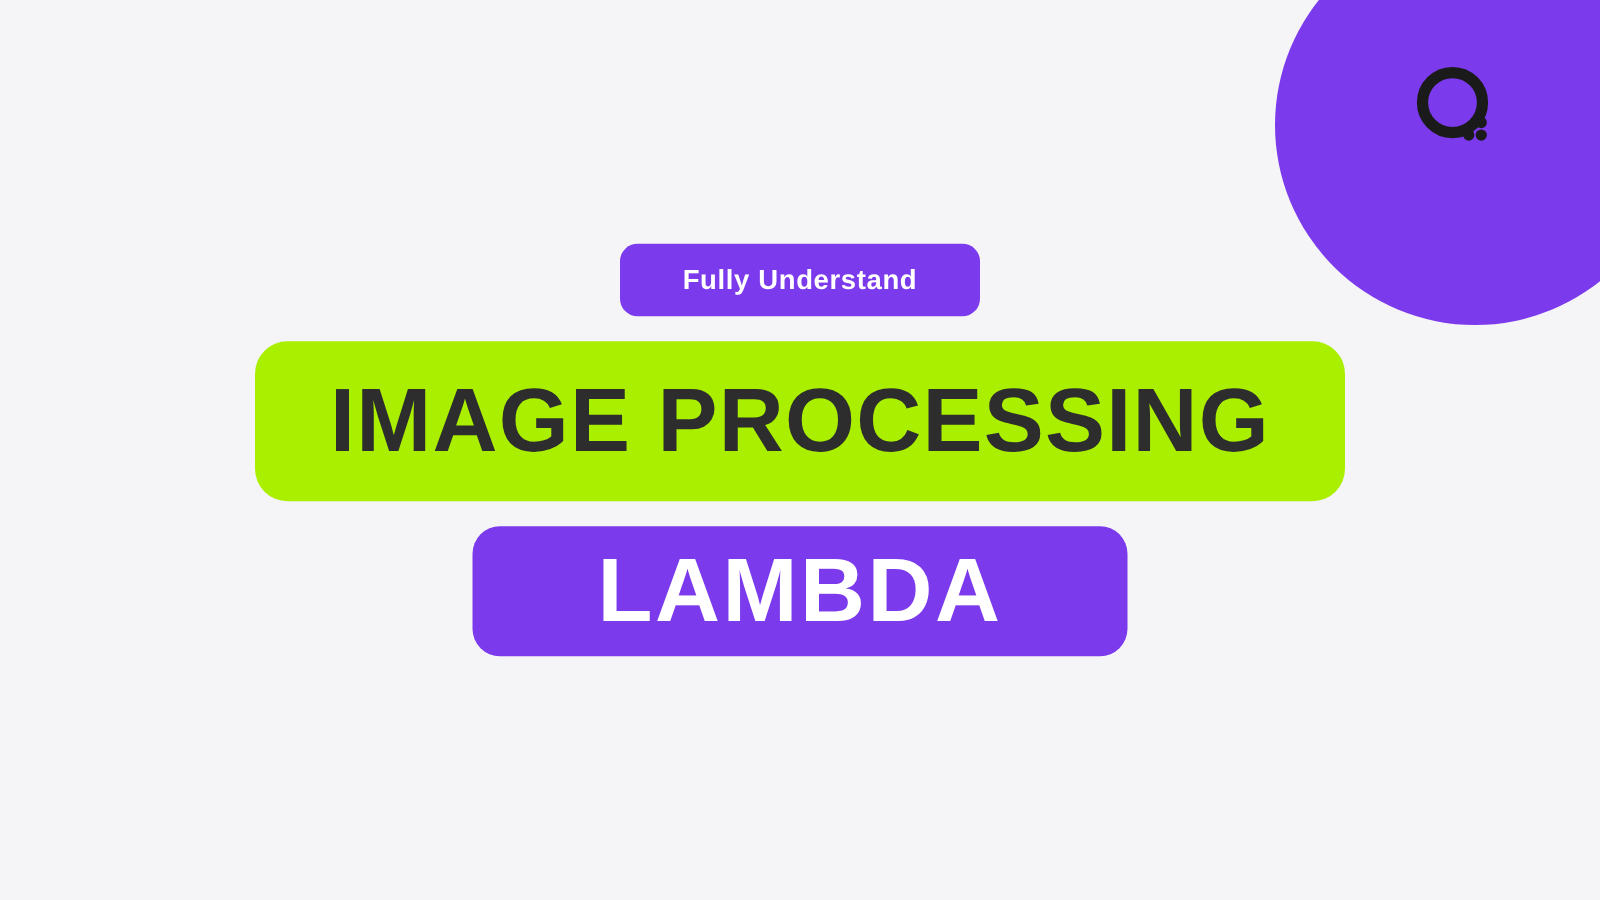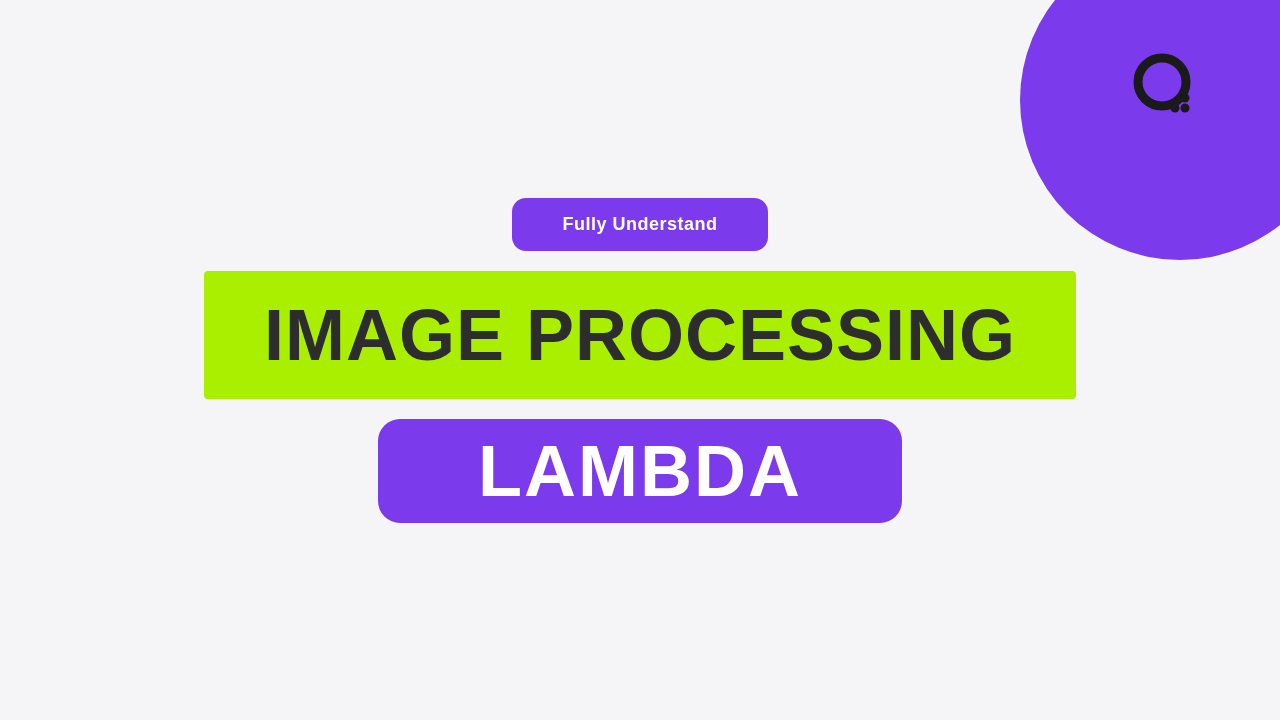--- a/index.html
+++ b/index.html
@@ -54,37 +54,37 @@
       align-items: center;
       gap: 20px;
       z-index: 5;
       position: relative;
     }
 
     
     .badge-fully-understand {
       background-color: #7c3aed;
       color: #ffffff;
-      font-size: 18px;
+      font-size: 22px;
       font-weight: 700;
       padding: 16px 50px;
       border-radius: 14px;
       letter-spacing: 0.5px;
       text-align: center;
       font-family: 'Arial', sans-serif;
     }
 
     
     .box-image-processing {
       background-color: #aaee00;
       color: #2d2d2d;
       font-size: 72px;
       font-weight: 900;
       padding: 28px 60px;
-      border-radius: 4px;
+      border-radius: 26px;
       text-align: right;
       letter-spacing: 1px;
       text-transform: uppercase;
       font-family: 'Arial Black', 'Arial', sans-serif;
       line-height: 1;
     }
 
     
     .box-lambda {
       background-color: #7c3aed;

